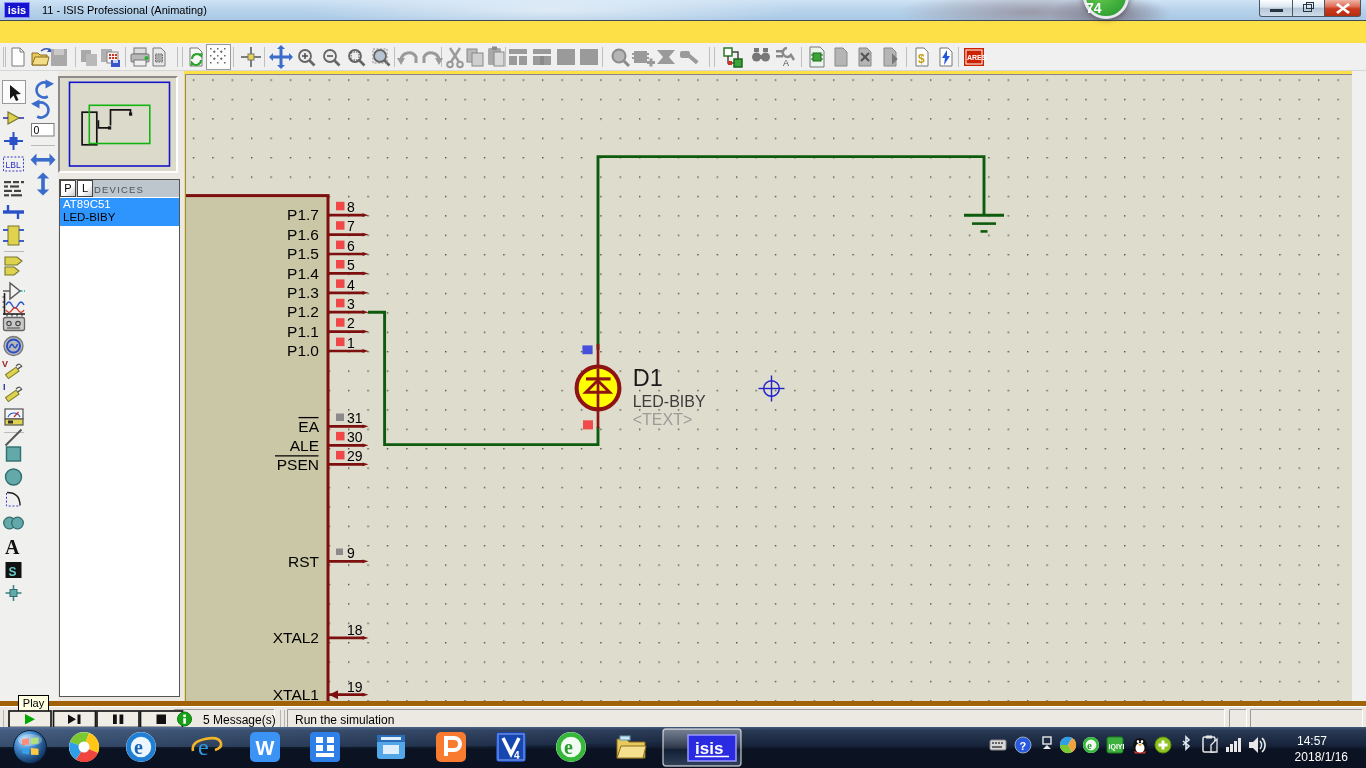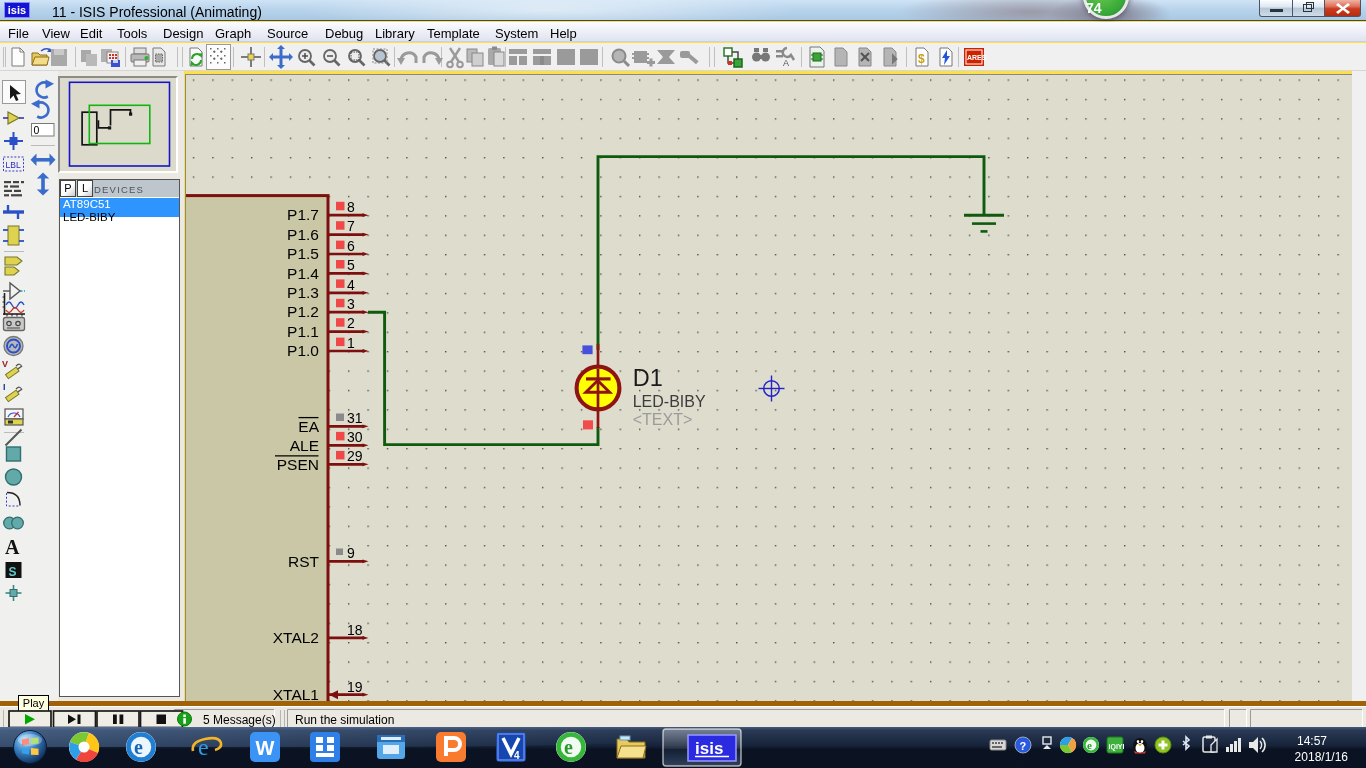--- a/index.html
+++ b/index.html
@@ -4,21 +4,21 @@
 *{margin:0;padding:0;box-sizing:border-box}
 html,body{width:1366px;height:768px;overflow:hidden;font-family:"Liberation Sans",sans-serif}
 #root{position:relative;width:1366px;height:768px;background:#fde047}
 
 #titlebar{position:absolute;left:0;top:0;width:1366px;height:21px;
  background:linear-gradient(180deg,#cfe3f5 0%,#b9d4ec 45%,#a9c8e4 100%);overflow:hidden;border-bottom:1px solid #3f4a56}
 #tb-cloud1{position:absolute;left:300px;top:-10px;width:500px;height:40px;background:radial-gradient(ellipse at center,rgba(255,255,255,.55),rgba(255,255,255,0) 70%)}
 #tb-cloud2{position:absolute;left:900px;top:-8px;width:260px;height:40px;background:radial-gradient(ellipse at center,rgba(135,110,115,.55),rgba(135,110,115,0) 72%)}
 #tb-cloud3{position:absolute;left:1050px;top:-5px;width:120px;height:40px;background:radial-gradient(ellipse at center,rgba(100,82,95,.6),rgba(100,82,95,0) 72%)}
 #tb-icon{position:absolute;left:4px;top:2px;width:26px;height:16px;background:#1414cf;border:1px solid #8888ff;color:#fff;font-weight:bold;font-size:11px;text-align:center;line-height:14px;letter-spacing:0}
-#tb-title{position:absolute;left:52px;top:3.5px;font-size:14px;color:#000}
+#tb-title{position:absolute;left:42px;top:3.5px;font-size:11px;color:#000}
 
 #ball{position:absolute;left:1083px;top:-27px;width:46px;height:46px;border-radius:50%;
  background:radial-gradient(circle at 40% 35%,#6fcf50,#35a637 70%,#1d7d22);border:3px solid #e8e8ec;box-shadow:0 0 6px rgba(0,0,0,.5)}
 #ball span{position:absolute;left:0;right:0;top:24px;text-align:left;color:#fff;font-weight:bold;font-size:14px}
 
 #winbtns{position:absolute;left:1259px;top:0;height:17px;display:flex}
 .wbtn{height:17px;border:1px solid #4a5663;border-top:none;position:relative}
 #btn-min{width:34px;background:linear-gradient(180deg,#fdfeff,#dbe6f0 45%,#b5c6d8 50%,#cfdde9);border-radius:0 0 0 3px}
 #btn-max{width:32px;background:linear-gradient(180deg,#fdfeff,#dbe6f0 45%,#b5c6d8 50%,#cfdde9);border-left:none}
 #btn-close{width:36px;background:linear-gradient(180deg,#efb3a5,#de7059 40%,#cc3a1e 55%,#b52d10);border-radius:0 0 3px 0;border-left:none}
@@ -33,21 +33,21 @@
 #toolbar{position:absolute;left:0;top:43px;width:1366px;height:28px;background:#f0f0f0;border-bottom:1px solid #d6d6d6}
 
 #sidebar{position:absolute;left:0;top:71px;width:44px;height:631px;background:#f0f0ee;border-right:1px solid #c8c8c8}
 #rotcol{position:absolute;left:29px;top:71px;width:29px;height:631px;background:#f0f0ee}
 #leftpane{position:absolute;left:58px;top:71px;width:126px;height:631px;background:#ece9e2}
 #overview{position:absolute;left:58px;top:76px;width:120px;height:97px;background:#dcdbcb;border-top:2px solid #8c8c8c;border-left:2px solid #8c8c8c;border-right:2px solid #fff;border-bottom:2px solid #fff}
 #devpanel{position:absolute;left:59px;top:179px;width:121px;height:518px;background:#fff;border:1px solid #555}
 #devhead{position:absolute;left:0;top:0;width:119px;height:17px;background:#bdc5cd}
 #devhead .pl{position:absolute;top:0;width:16px;height:17px;background:linear-gradient(135deg,#ffffff 55%,#c9c9c9);border:1px solid #444;font-size:11px;text-align:center;line-height:15px;color:#000}
 #devtitle{position:absolute;left:34px;right:0;top:4px;font-size:9.5px;letter-spacing:1.2px;color:#4a545e;}
-.devrow{position:absolute;left:0;width:119px;height:19px;font-size:11.5px;line-height:13px;padding-left:3px}
+.devrow{position:absolute;left:0;width:119px;height:28px;font-size:11.5px;line-height:13px;padding-left:3px}
 
 #canvas{position:absolute;left:185px;top:74px;width:1167px;height:627px;background:#dedccd;overflow:hidden;border-left:1px solid #888;border-top:1px solid #888}
 #rightstrip{position:absolute;left:1352px;top:71px;width:14px;height:631px;background:#f0f0f0}
 
 #statusbar{position:absolute;left:0;top:701px;width:1366px;height:42px;background:#ece9e2;border-top:5px solid #a16207;box-shadow:inset 0 1px 0 #fff}
 #tooltip{position:absolute;left:18px;top:-11px;width:31px;height:17px;background:#ffffe1;border:1px solid #000;font-size:11px;text-align:center;line-height:15px}
 
 #taskbar{position:absolute;left:0;top:727px;width:1366px;height:41px;
  background:linear-gradient(180deg,#44597a 0%,#2a3a55 8%,#16233a 45%,#0b1322 55%,#0a1120 100%)}
 #taskbar .glow{position:absolute;left:0;top:0;width:700px;height:20px;background:linear-gradient(90deg,rgba(120,160,210,.35),rgba(120,160,210,0));border-radius:0 0 50% 0}
@@ -74,34 +74,20 @@
  <div class="wbtn" id="btn-close">
         <svg width="14" height="11" viewBox="0 0 14 11">
           <path d="M2 0 L7 4 L12 0 L14 2 L9 5.5 L14 9 L12 11 L7 7 L2 11 L0 9 L5 5.5 L0 2 Z" fill="#fff"></path>
         </svg>
       </div>
 </div>
 <div id="ball">
       <span>74</span>
     </div>
 
-<div id="menubar">
- <span class="mitem" style="left:8px">File</span>
- <span class="mitem" style="left:42px">View</span>
- <span class="mitem" style="left:80px">Edit</span>
- <span class="mitem" style="left:117px">Tools</span>
- <span class="mitem" style="left:163px">Design</span>
- <span class="mitem" style="left:215px">Graph</span>
- <span class="mitem" style="left:267px">Source</span>
- <span class="mitem" style="left:325px">Debug</span>
- <span class="mitem" style="left:375px">Library</span>
- <span class="mitem" style="left:427px">Template</span>
- <span class="mitem" style="left:495px">System</span>
- <span class="mitem" style="left:550px">Help</span>
-</div>
 
 <div id="toolbar"><svg width="1366" height="28" id="tbsvg">
 <g stroke="#c0c0c0" stroke-width="1">
 <line x1="3.5" y1="4" x2="3.5" y2="24"></line>
           <line x1="5.5" y1="4" x2="5.5" y2="24"></line>
 <line x1="75.5" y1="4" x2="75.5" y2="24"></line>
 <line x1="125.5" y1="4" x2="125.5" y2="24"></line>
 <line x1="177.5" y1="4" x2="177.5" y2="24"></line>
           <line x1="182.5" y1="4" x2="182.5" y2="24"></line>
 <line x1="233.5" y1="4" x2="233.5" y2="24"></line>

